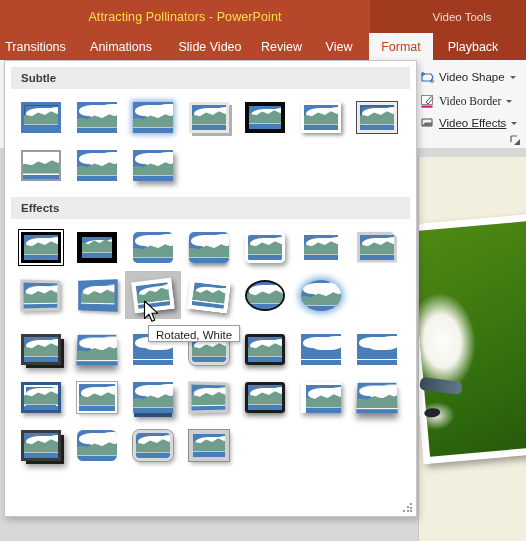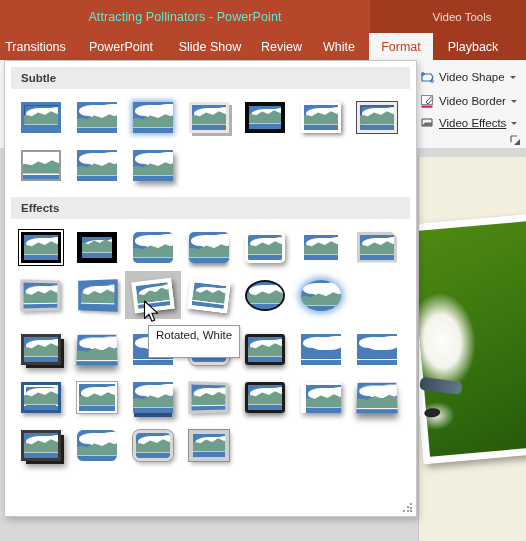--- a/index.html
+++ b/index.html
@@ -12,21 +12,21 @@
   #app { position: relative; width: 526px; height: 541px; }
 
   
   .titlebar {
     position: absolute; left: 0; top: 0; width: 526px; height: 33px;
     background: #b7472a;
   }
   .title-text {
     position: absolute; left: 0; top: 0; width: 370px; height: 33px;
     display: flex; align-items: center; justify-content: center;
-    color: #5eead4; font-size: 12.5px; letter-spacing: .1px;
+    color: #fde047; font-size: 12.5px; letter-spacing: .1px;
     white-space: nowrap;
   }
   .ctx-tab-group {
     position: absolute; left: 370px; top: 0; width: 156px; height: 33px;
     background: #a23a1f;
     display: flex; align-items: center; justify-content: center;
   }
   .ctx-tab-label {
     color: #f4d9d0; font-size: 11.5px; white-space: nowrap; margin-left: 28px;
   }
@@ -195,21 +195,21 @@
   .v-mtl-sq   { border: 4px solid #cfcfcf; box-shadow: 0 0 0 1px #8f8f8f, 2px 3px 4px rgba(0,0,0,.3); }
   .v-dbl-frm  { border: 3px solid #2e5a8e; box-shadow: 0 0 0 2px #fff inset, 2px 3px 4px rgba(0,0,0,.35); }
   .v-wh-thin  { border: 2px solid #fff; box-shadow: 0 0 0 1px #a9a9a9, 2px 2px 4px rgba(0,0,0,.3); }
   .v-blk-3d   { border: 3px solid #3a3a3a; box-shadow: 4px 4px 0 -1px #1e1e1e, 5px 6px 6px rgba(0,0,0,.4); }
   .v-wh-diag  { border-left: 5px solid #fff; border-top: 3px solid #fff; box-shadow: 2px 3px 5px rgba(0,0,0,.4); }
 
   
   .tooltip {
     position: absolute; left: 148px; top: 325px;
     background: #ffffff; border: 1px solid #9a9a9a;
-    padding: 3px 7px 16px 7px;
+    padding: 3px 7px 0 7px;
     font-size: 11.5px; color: #1b1b1b; white-space: nowrap;
     box-shadow: 1px 2px 3px rgba(0,0,0,.2);
     z-index: 40;
   }
 
   
   .cursor { position: absolute; left: 143px; top: 300px; z-index: 45; }
 
   
   .grip { position: absolute; right: 4px; bottom: 4px; width: 9px; height: 9px; }
@@ -226,41 +226,41 @@
     <div class="title-text">Attracting Pollinators - PowerPoint</div>
     <div class="ctx-tab-group">
       <span class="ctx-tab-label">Video Tools</span>
     </div>
   </div>
 
   <div class="tabstrip">
     <div class="ctxfill"></div>
     <div id="tabs-host">
         <div class="tab" style="left: -12px; width: 95px;">Transitions</div>
-        <div class="tab" style="left: 75px; width: 92px;">PowerPoint</div>
-        <div class="tab" style="left: 165px; width: 90px;">Slide Show</div>
+        <div class="tab" style="left: 75px; width: 92px;">Animations</div>
+        <div class="tab" style="left: 165px; width: 90px;">Slide Video</div>
         <div class="tab" style="left: 250px; width: 63px;">Review</div>
-        <div class="tab" style="left: 313px; width: 52px;">White</div>
+        <div class="tab" style="left: 313px; width: 52px;">View</div>
         <div class="tab active" style="left: 369px; width: 64px;">Format</div>
         <div class="tab" style="left: 433px; width: 80px;">Playback</div>
       </div>
   </div>
 
   <div class="ribbon-body">
     <div id="vbtn-host">
         <div class="vbtn" style="top: 6px; justify-content: space-between;">
           <span class="ic"><svg viewBox="0 0 15 15">
               <path d="M2 4 h9 l2 3 -2 4 H2 z" fill="none" stroke="#2f6fb5" stroke-width="1.2"></path>
               <circle cx="3" cy="4" r="1.4" fill="none" stroke="#2f6fb5" stroke-width="1"></circle>
               <circle cx="12" cy="11" r="1.4" fill="none" stroke="#2f6fb5" stroke-width="1"></circle>
             </svg></span>
           <span>Video Shape</span>
           <span class="caretdn"></span>
         </div>
-        <div class="vbtn" style="top: 30px;">
+        <div class="vbtn" style="top: 30px; font-family: Liberation Serif, serif;">
           <span class="ic"><svg viewBox="0 0 15 15">
               <rect x="1.5" y="1.5" width="11" height="9" fill="#fff" stroke="#8a8a8a" stroke-width="1"></rect>
               <path d="M6 8 L11 2.5 L13 4.5 L8 10 z" fill="#f0f0f0" stroke="#4a4a4a" stroke-width=".9"></path>
               <rect x="1.5" y="11.5" width="11" height="2.2" fill="#d81b7a"></rect>
             </svg></span>
           <span>Video Border</span>
           <span class="caretdn"></span>
         </div>
         <div class="vbtn" style="top: 52px; text-decoration: underline;">
           <span class="ic"><svg viewBox="0 0 15 15">

